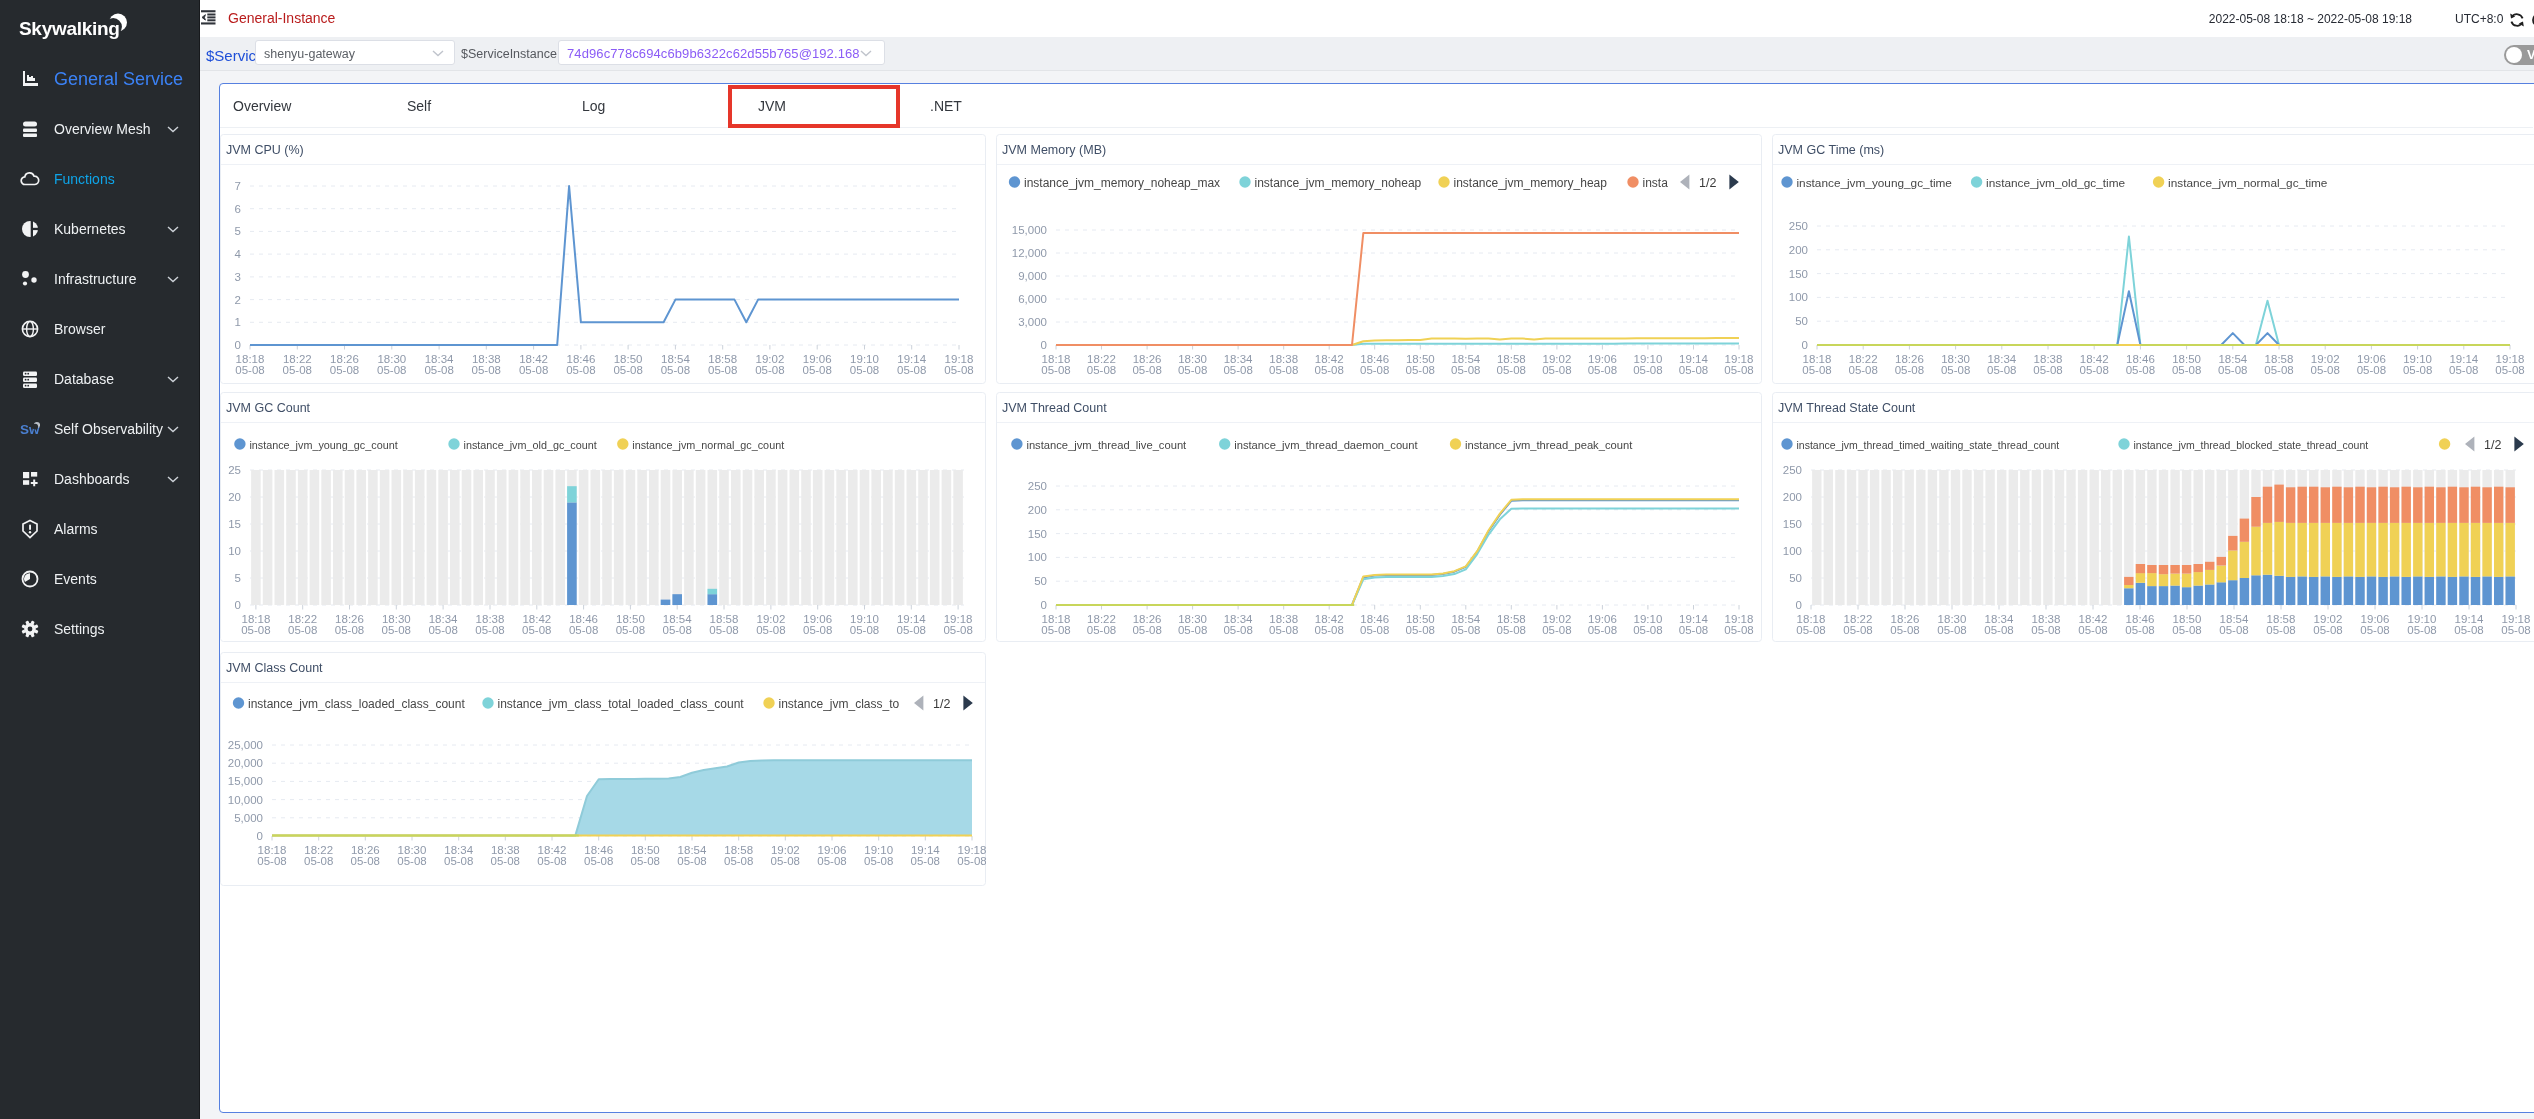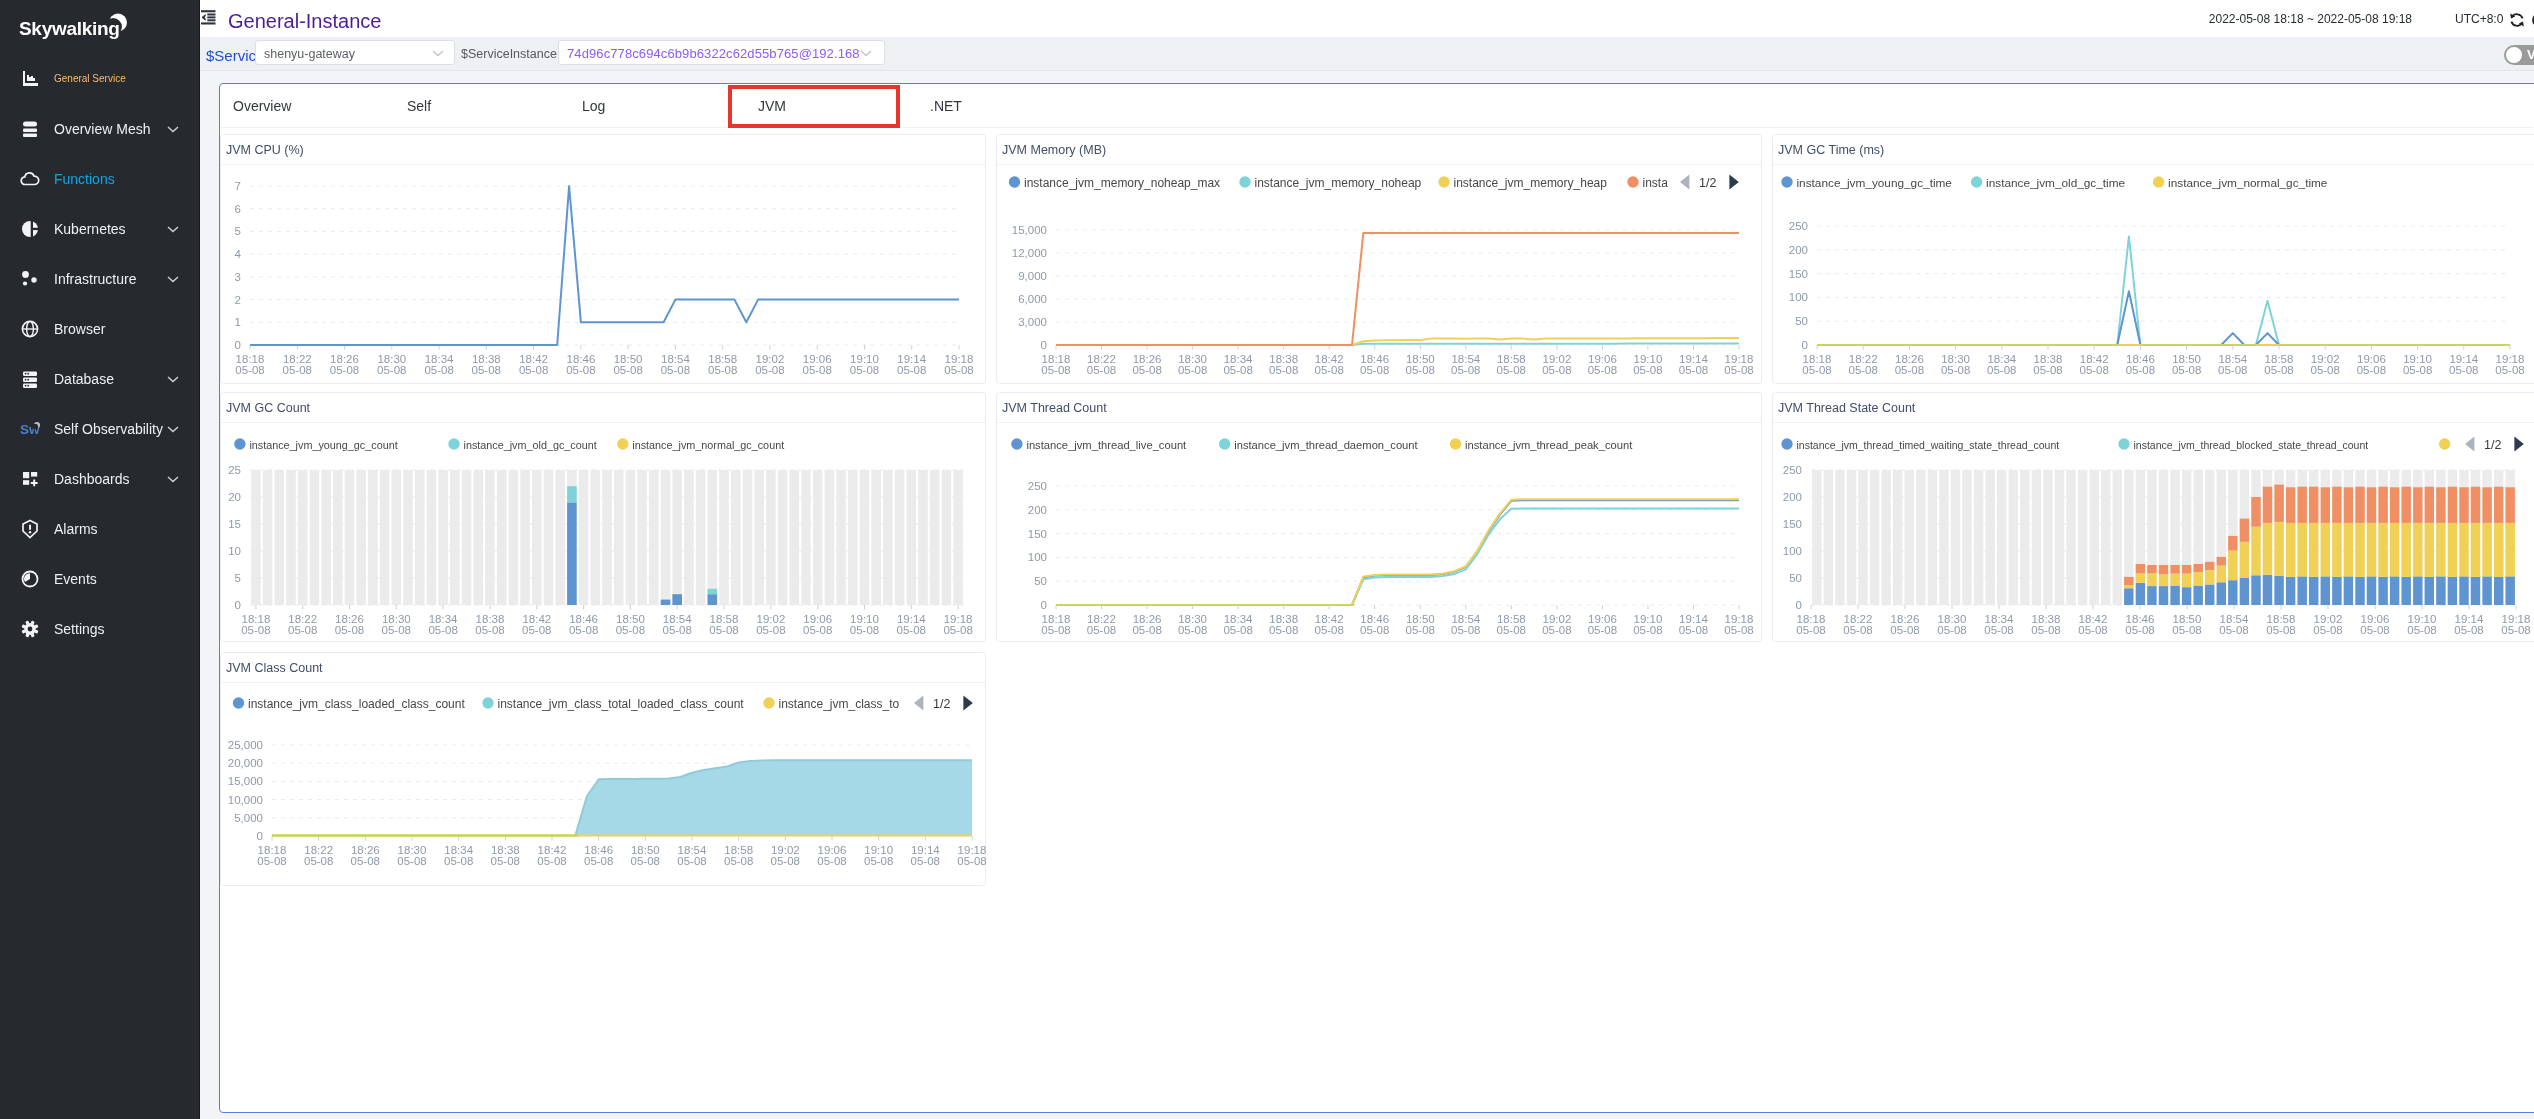--- a/index.html
+++ b/index.html
@@ -10,21 +10,21 @@
             <circle cx="13" cy="12.5" r="9" fill="white"></circle>
             <circle cx="8.2" cy="16.8" r="8.7" fill="black"></circle>
           </mask>
         </defs>
         <rect width="26" height="26" fill="#fff" mask="url(#moonm)"></rect>
       </svg>
       <svg class="abs" style="left:20px;top:69px" width="20" height="20" viewBox="0 0 20 20">
         <path d="M3 2 L3 17 L18 17 L18 14 L5 14 L5 2 Z" fill="#f2f3f4"></path>
         <path d="M7 12 L7 6 L9 6 L9 8 L11 8 L11 7 L13 7 L13 9 L15 9 L15 12 Z" fill="#f2f3f4"></path>
       </svg>
-      <div class="abs" style="left:54px;top:70px;color:#fdba74;font-size:10px;line-height:18px;white-space:nowrap">General Service</div>
+      <div class="abs" style="left:54px;top:70px;color:#3b82f6;font-size:18px;line-height:18px;white-space:nowrap">General Service</div>
       <svg class="abs" style="left:20px;top:119px" width="20" height="20" viewBox="0 0 20 20">
         <rect x="3" y="2.5" width="14" height="5" rx="2.5" fill="#f2f3f4"></rect>
         <rect x="3" y="9.5" width="14" height="3.4" rx="1" fill="#f2f3f4"></rect>
         <rect x="3" y="14.6" width="14" height="3.4" rx="1" fill="#f2f3f4"></rect>
       </svg>
       <div class="abs" style="left:54px;top:120px;color:#eef1f3;font-size:14px;line-height:18px;white-space:nowrap">Overview Mesh</div>
       <svg class="abs" style="left:167px;top:126px" width="12" height="7" viewBox="0 0 12 7">
         <polyline points="1,1 6,5.6 11,1" fill="none" stroke="#cdd2d8" stroke-width="1.4"></polyline>
       </svg>
       <svg class="abs" style="left:20px;top:169px" width="20" height="20" viewBox="0 0 20 20">
@@ -120,21 +120,21 @@
     <svg class="abs" style="left:200.5px;top:9.5px" width="15" height="15" viewBox="0 0 15 15">
       <g fill="#30343b">
         <rect x="0" y="0.2" width="14.5" height="2.1"></rect>
         <rect x="6.3" y="3.5" width="8.2" height="2.0"></rect>
         <rect x="6.3" y="6.4" width="8.2" height="2.0"></rect>
         <rect x="6.3" y="9.3" width="8.2" height="2.0"></rect>
         <rect x="0" y="12.4" width="14.5" height="2.1"></rect>
         <path d="M4.4 4.7 L1.0 7.4 L4.4 10.1 L3.4 7.4 Z" stroke="#30343b" stroke-width="1" stroke-linejoin="round"></path>
       </g>
     </svg>
-    <div class="abs" style="left:228px;top:10px;font-size:20px;color:#4c1d95">General-Instance</div>
+    <div class="abs" style="left:228px;top:10px;font-size:14px;color:#b91c1c">General-Instance</div>
     <div class="abs" style="right:122px;top:12px;white-space:nowrap;font-size:12px;color:#262a33">2022-05-08 18:18 ~ 2022-05-08 19:18</div>
     <div class="abs" style="left:2455px;top:12px;font-size:12px;color:#262a33">UTC+8:0</div>
     <svg class="abs" style="left:2509px;top:12px" width="16" height="16" viewBox="0 0 16 16">
       <g stroke="#1f1f1f" stroke-width="1.8" fill="none">
         <path d="M13.6 6.4 A6 6 0 0 0 2.9 4.9"></path>
         <path d="M2.4 9.6 A6 6 0 0 0 13.1 11.1"></path>
       </g>
       <path d="M1.2 1.6 L2.0 6.4 L6.2 4.4 Z" fill="#1f1f1f"></path>
       <path d="M14.8 14.4 L14.0 9.6 L9.8 11.6 Z" fill="#1f1f1f"></path>
     </svg>

